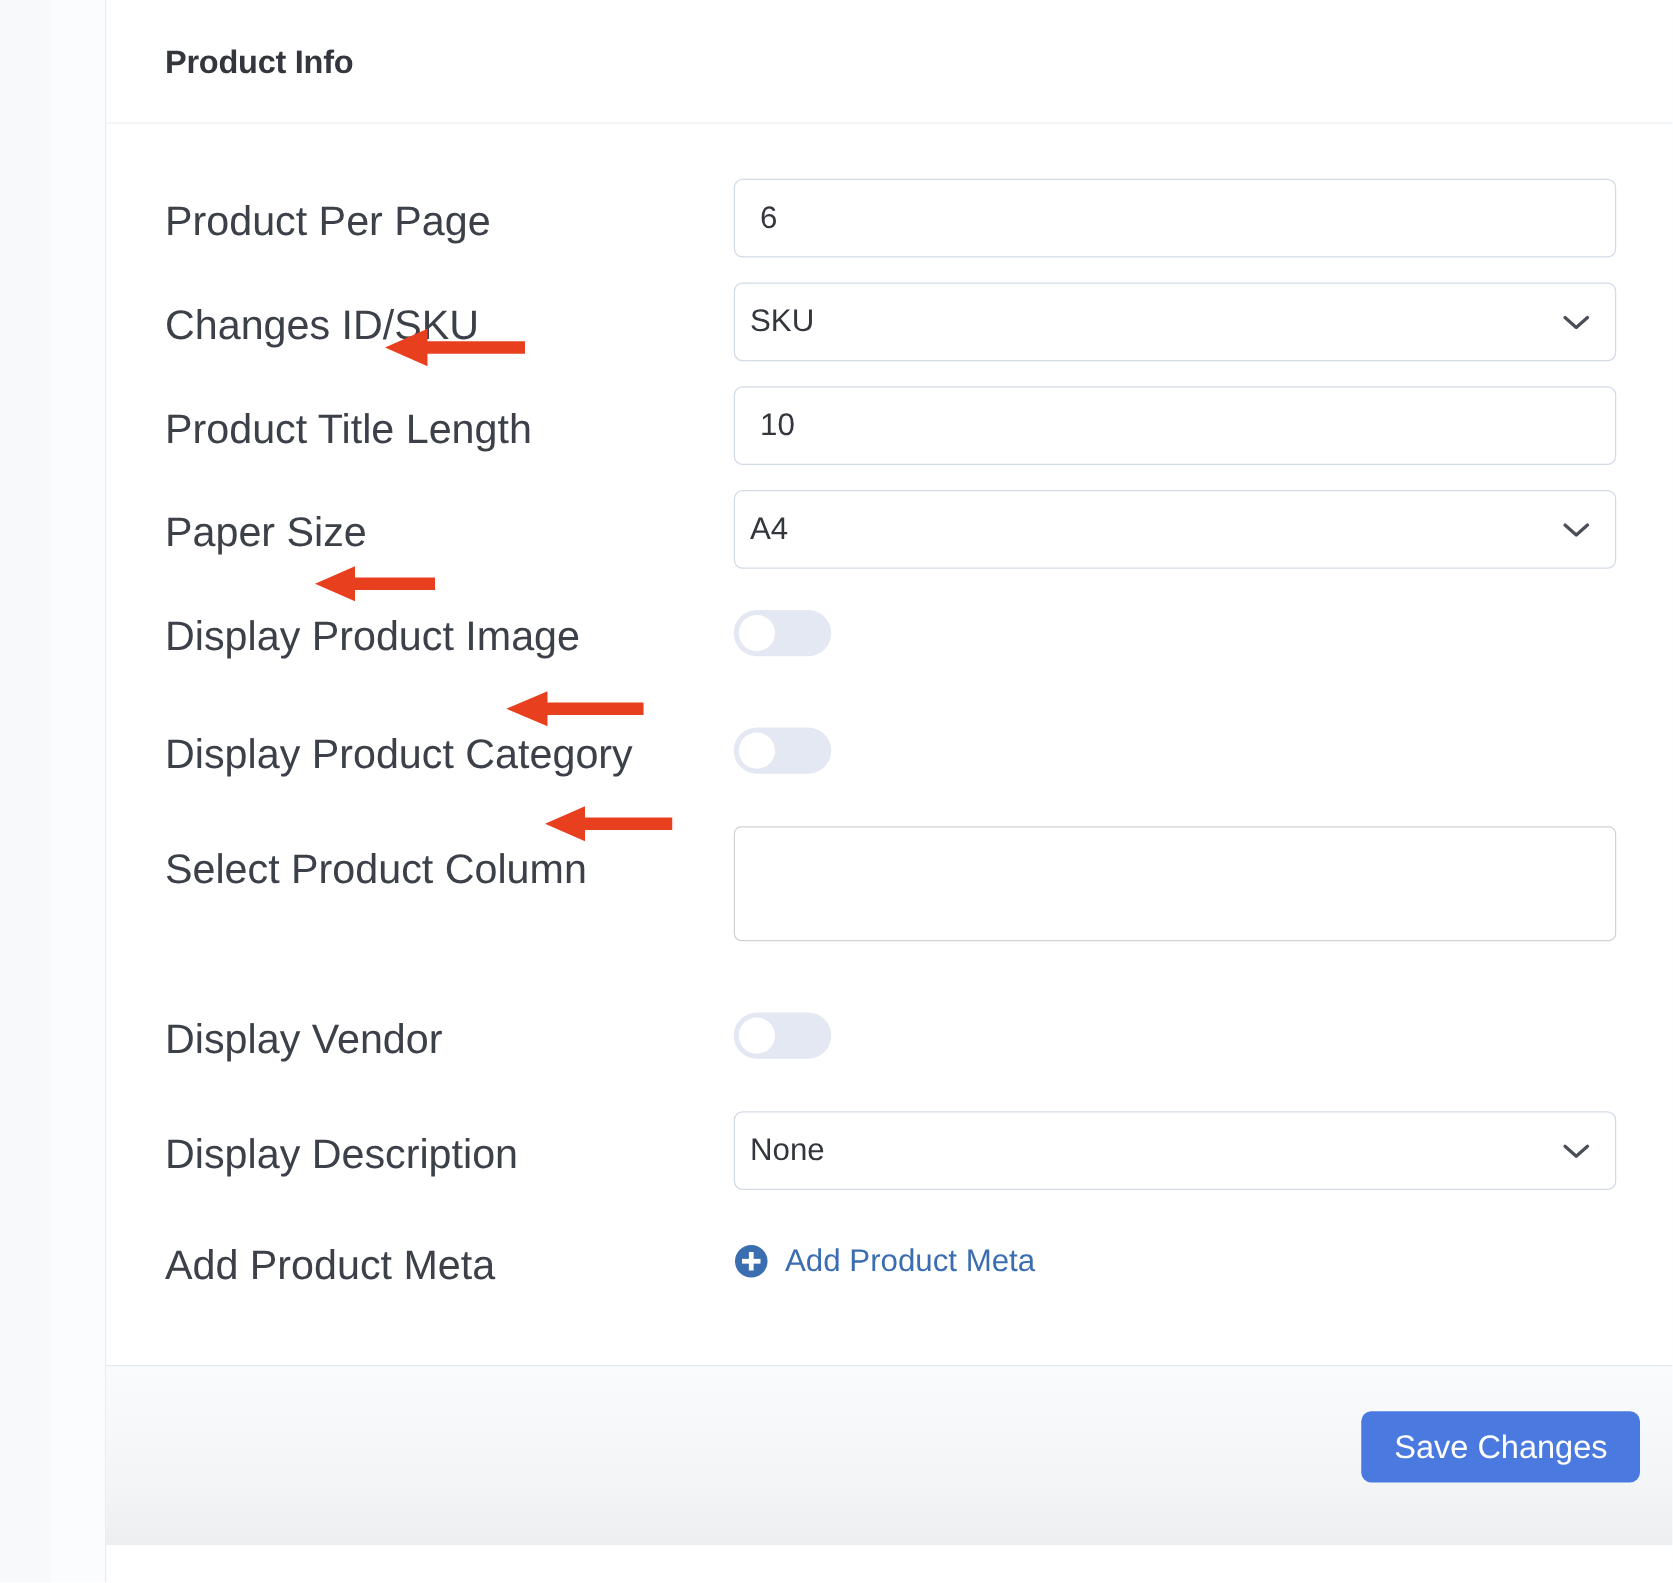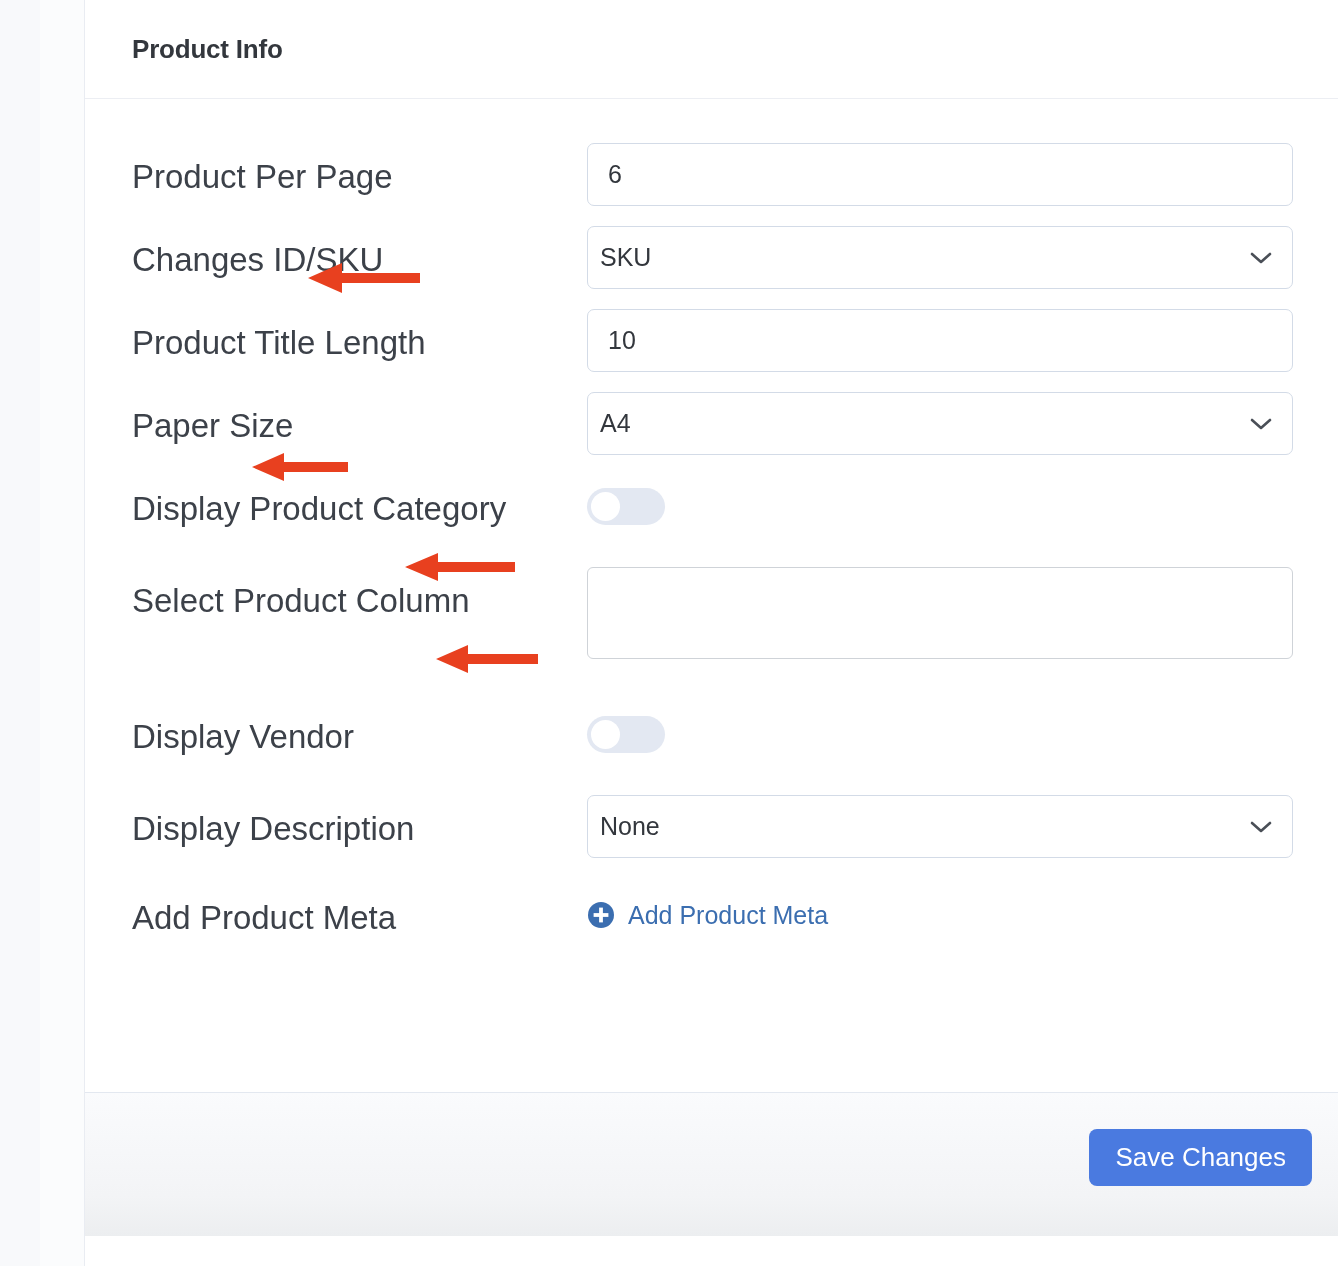--- a/index.html
+++ b/index.html
@@ -236,20 +236,28 @@
             <span class="field-value">A4</span>
             <span class="chev">
               <svg width="22" height="14" viewBox="0 0 22 14">
                   <path d="M2 3 L11 11 L20 3" stroke="#4a4f57" stroke-width="2.6" fill="none" stroke-linecap="round" stroke-linejoin="round"></path>
                 </svg>
             </span>
           </div>
         </div>
       </div>
 
+      <div class="row" style="margin-bottom:44px;">
+        <div class="row-label">Display Product Image</div>
+        <div class="row-control">
+          <div class="toggle">
+            <span class="knob"></span>
+          </div>
+        </div>
+      </div>
 
       <div class="row" style="margin-bottom:42px;">
         <div class="row-label">Display Product Category</div>
         <div class="row-control">
           <div class="toggle">
             <span class="knob"></span>
           </div>
         </div>
       </div>
 

